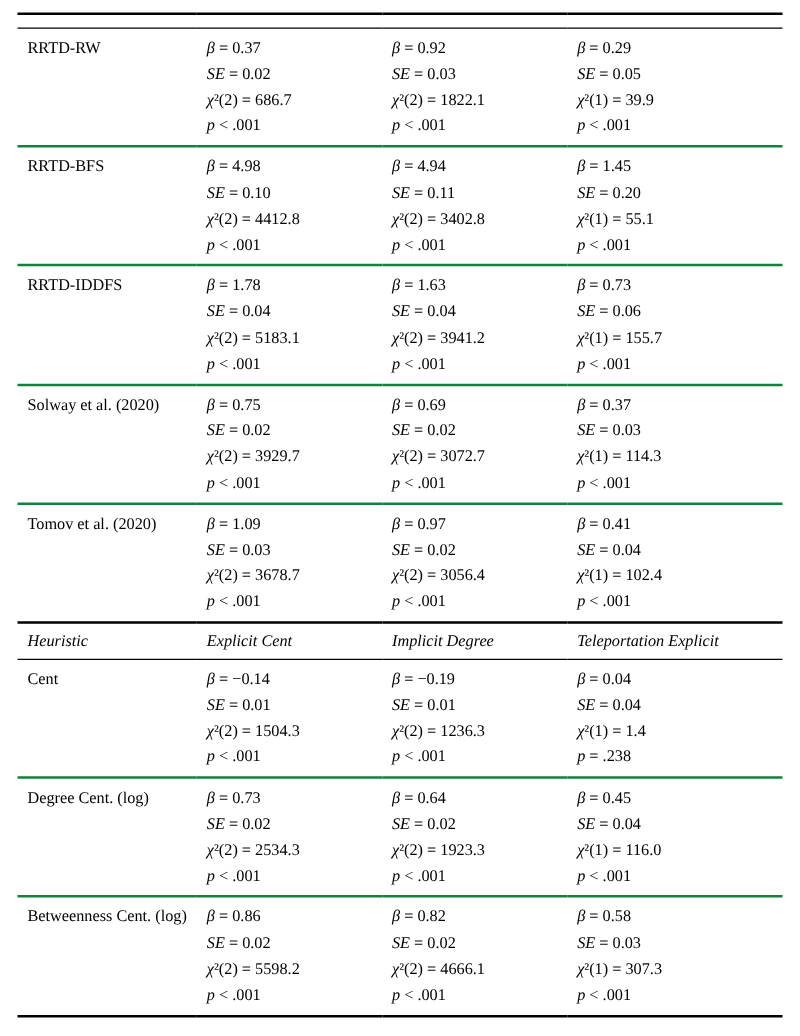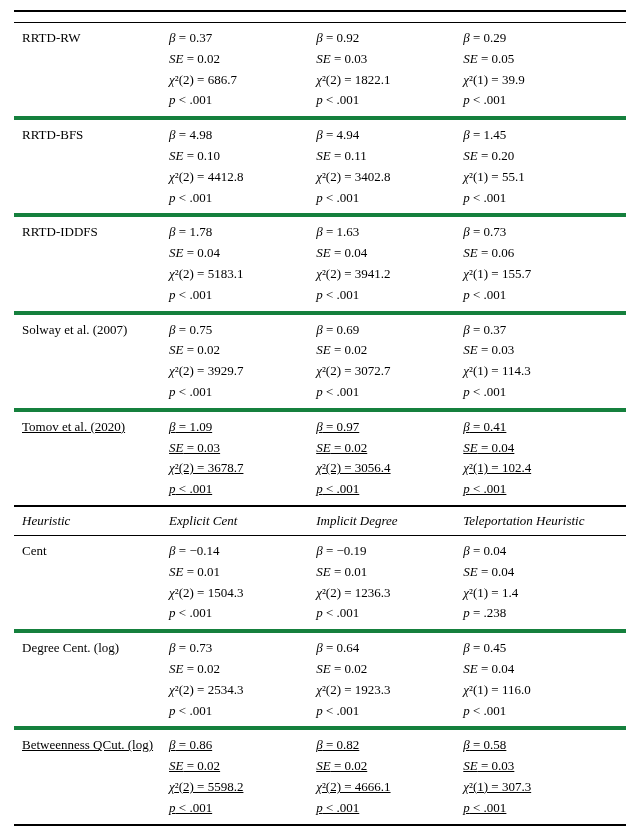--- a/index.html
+++ b/index.html
@@ -32,27 +32,26 @@
       padding-bottom: 4px;
     }
     .section-header-row td {
       border-top: 1px solid #000;
       border-bottom: 1px solid #000;
       font-style: italic;
       font-weight: normal;
       background: #fff;
     }
     .data-row td {
-      border-bottom: 4px solid #15803d;
+      border-bottom: 2px solid #15803d;
       padding-top: 5px;
       padding-bottom: 5px;
     }
     .data-row:last-child td {
       border-bottom: 2px solid #000;
-      text-decoration: underline;
     }
     .algo-name {
       white-space: normal;
       width: 130px;
     }
     .stat-cell {
       white-space: nowrap;
       line-height: 1.6;
     }
     .stat-cell i {
@@ -91,52 +90,52 @@
     <td class="col-implicit stat-cell"><i>β</i> = 4.94<br><i>SE</i> = 0.11<br><i>χ</i>²(2) = 3402.8<br><i>p</i> &lt; .001</td>
     <td class="col-teleport stat-cell"><i>β</i> = 1.45<br><i>SE</i> = 0.20<br><i>χ</i>²(1) = 55.1<br><i>p</i> &lt; .001</td>
   </tr>
       <tr class="data-row">
     <td class="algo-name stat-cell">RRTD-IDDFS</td>
     <td class="col-explicit stat-cell"><i>β</i> = 1.78<br><i>SE</i> = 0.04<br><i>χ</i>²(2) = 5183.1<br><i>p</i> &lt; .001</td>
     <td class="col-implicit stat-cell"><i>β</i> = 1.63<br><i>SE</i> = 0.04<br><i>χ</i>²(2) = 3941.2<br><i>p</i> &lt; .001</td>
     <td class="col-teleport stat-cell"><i>β</i> = 0.73<br><i>SE</i> = 0.06<br><i>χ</i>²(1) = 155.7<br><i>p</i> &lt; .001</td>
   </tr>
       <tr class="data-row">
-    <td class="algo-name stat-cell">Solway et al. (2007)</td>
+    <td class="algo-name stat-cell">Solway et al. (2020)</td>
     <td class="col-explicit stat-cell"><i>β</i> = 0.75<br><i>SE</i> = 0.02<br><i>χ</i>²(2) = 3929.7<br><i>p</i> &lt; .001</td>
     <td class="col-implicit stat-cell"><i>β</i> = 0.69<br><i>SE</i> = 0.02<br><i>χ</i>²(2) = 3072.7<br><i>p</i> &lt; .001</td>
     <td class="col-teleport stat-cell"><i>β</i> = 0.37<br><i>SE</i> = 0.03<br><i>χ</i>²(1) = 114.3<br><i>p</i> &lt; .001</td>
   </tr>
       <tr class="data-row">
     <td class="algo-name stat-cell">Tomov et al. (2020)</td>
     <td class="col-explicit stat-cell"><i>β</i> = 1.09<br><i>SE</i> = 0.03<br><i>χ</i>²(2) = 3678.7<br><i>p</i> &lt; .001</td>
     <td class="col-implicit stat-cell"><i>β</i> = 0.97<br><i>SE</i> = 0.02<br><i>χ</i>²(2) = 3056.4<br><i>p</i> &lt; .001</td>
     <td class="col-teleport stat-cell"><i>β</i> = 0.41<br><i>SE</i> = 0.04<br><i>χ</i>²(1) = 102.4<br><i>p</i> &lt; .001</td>
   </tr>
     </tbody>
   <tbody id="tbody-section2">
 
   <tr class="section-header-row">
   <td class="algo-name section-label">Heuristic</td>
   <td class="col-explicit section-label">Explicit Cent</td>
   <td class="col-implicit section-label">Implicit Degree</td>
-  <td class="col-teleport section-label">Teleportation Heuristic</td>
+  <td class="col-teleport section-label">Teleportation Explicit</td>
 </tr>
       <tr class="data-row">
     <td class="algo-name stat-cell">Cent</td>
     <td class="col-explicit stat-cell"><i>β</i> = −0.14<br><i>SE</i> = 0.01<br><i>χ</i>²(2) = 1504.3<br><i>p</i> &lt; .001</td>
     <td class="col-implicit stat-cell"><i>β</i> = −0.19<br><i>SE</i> = 0.01<br><i>χ</i>²(2) = 1236.3<br><i>p</i> &lt; .001</td>
     <td class="col-teleport stat-cell"><i>β</i> = 0.04<br><i>SE</i> = 0.04<br><i>χ</i>²(1) = 1.4<br><i>p</i> = .238</td>
   </tr>
       <tr class="data-row">
     <td class="algo-name stat-cell">Degree Cent. (log)</td>
     <td class="col-explicit stat-cell"><i>β</i> = 0.73<br><i>SE</i> = 0.02<br><i>χ</i>²(2) = 2534.3<br><i>p</i> &lt; .001</td>
     <td class="col-implicit stat-cell"><i>β</i> = 0.64<br><i>SE</i> = 0.02<br><i>χ</i>²(2) = 1923.3<br><i>p</i> &lt; .001</td>
     <td class="col-teleport stat-cell"><i>β</i> = 0.45<br><i>SE</i> = 0.04<br><i>χ</i>²(1) = 116.0<br><i>p</i> &lt; .001</td>
   </tr>
       <tr class="data-row">
-    <td class="algo-name stat-cell">Betweenness QCut. (log)</td>
+    <td class="algo-name stat-cell">Betweenness Cent. (log)</td>
     <td class="col-explicit stat-cell"><i>β</i> = 0.86<br><i>SE</i> = 0.02<br><i>χ</i>²(2) = 5598.2<br><i>p</i> &lt; .001</td>
     <td class="col-implicit stat-cell"><i>β</i> = 0.82<br><i>SE</i> = 0.02<br><i>χ</i>²(2) = 4666.1<br><i>p</i> &lt; .001</td>
     <td class="col-teleport stat-cell"><i>β</i> = 0.58<br><i>SE</i> = 0.03<br><i>χ</i>²(1) = 307.3<br><i>p</i> &lt; .001</td>
   </tr>
     </tbody>
 </table>
 
 </body></html>

